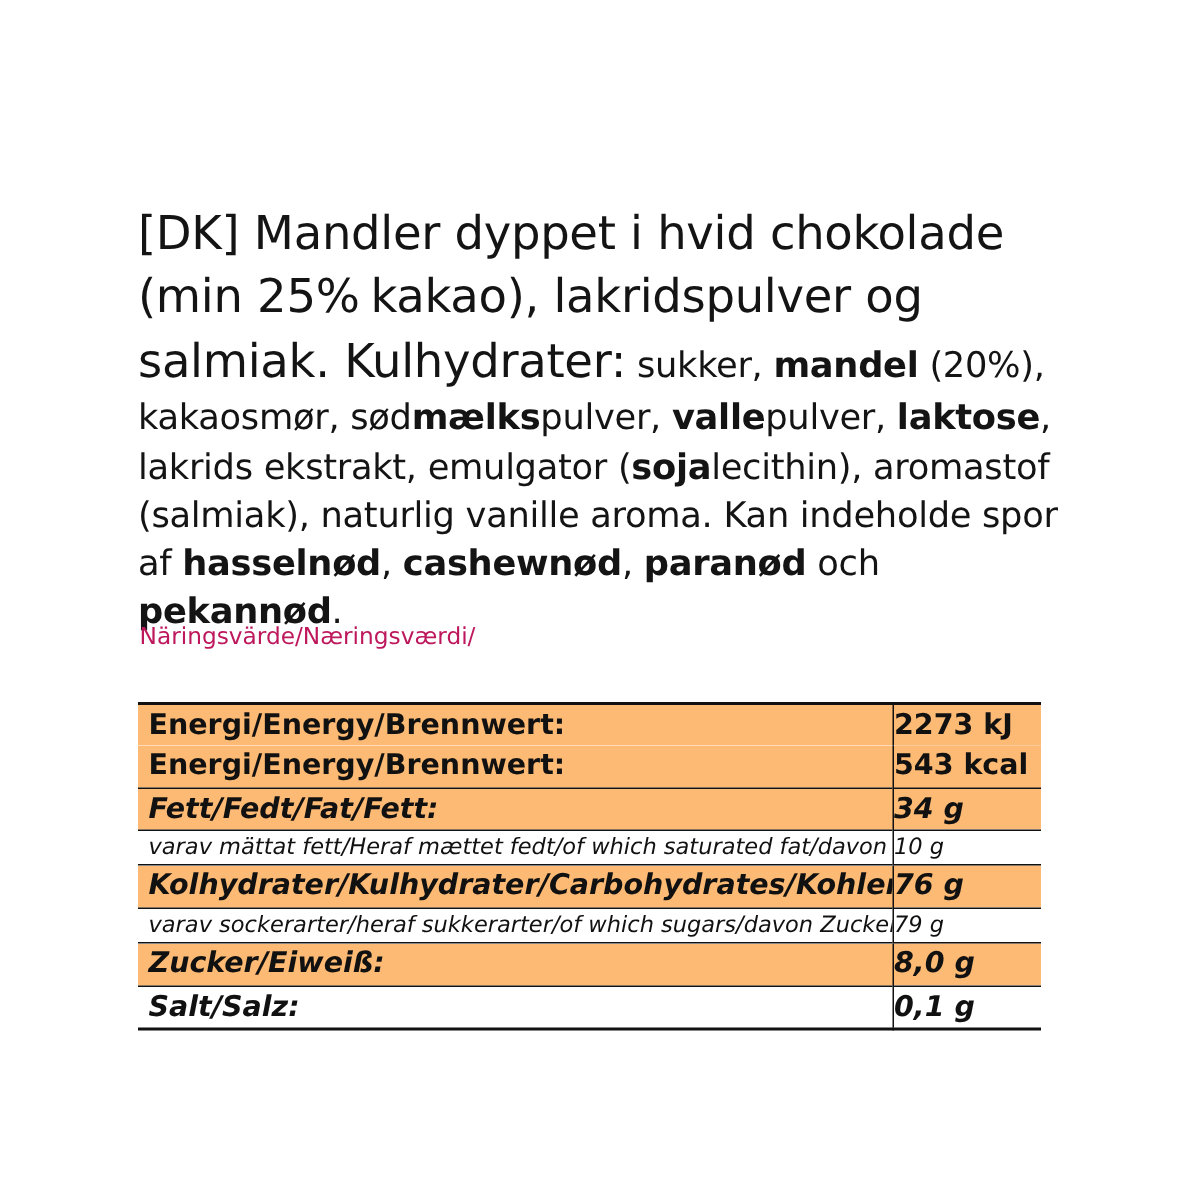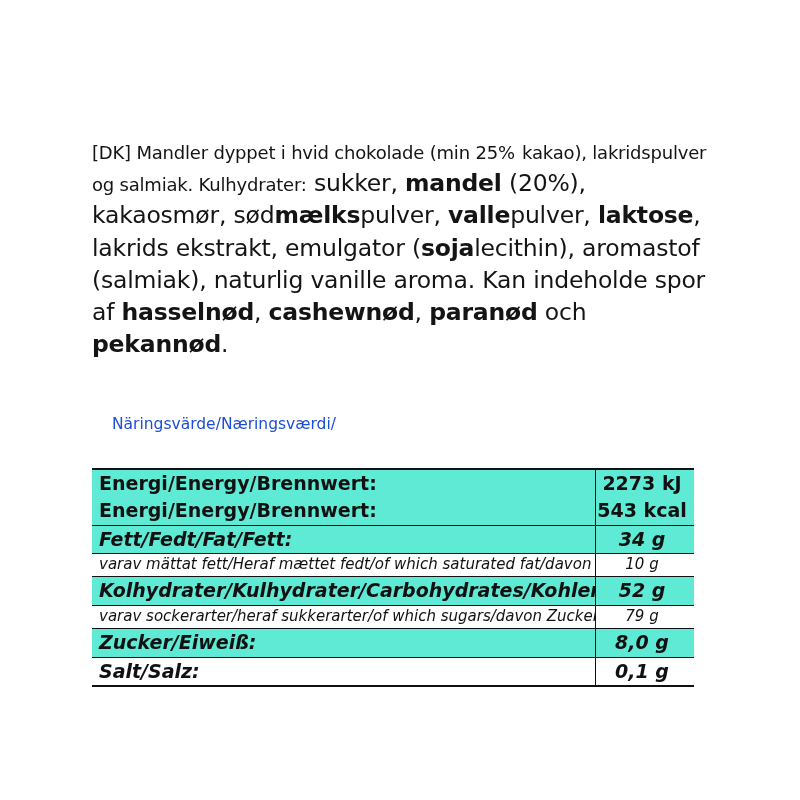--- a/index.html
+++ b/index.html
@@ -27,67 +27,66 @@
     left: 92px;
     top: 135px;
     width: 625px;
     font-family: "DejaVu Sans", sans-serif;
     font-size: 23.5px;
     line-height: 1.37;
     letter-spacing: -0.2px;
     color: #141414;
   }
   .ingredients .lead {
-    font-size: 18px;
+    font-size: 31px;
   }
   .ingredients b {
     font-weight: 700;
     text-align: center;
   }
 
   
   .nutri-caption {
     position: absolute;
     left: 93px;
     top: 415px;
     width: 620px;
     font-size: 15.5px;
     line-height: 1.25;
-    color: #1d4ed8;
-    margin-left: 19px;
+    color: #be185d;
   }
 
   
   .nutri-table {
     position: absolute;
     left: 92px;
     top: 468px;
     width: 602px;
     border-top: 2px solid #111;
     border-bottom: 2px solid #111;
     border-collapse: collapse;
     table-layout: fixed;
   }
   .nutri-table td {
     padding: 1px 0 2px 0;
     vertical-align: baseline;
   }
   .nutri-table tr.shaded {
-    background: #5eead4;
+    background: #fdba74;
   }
   .nutri-table tr.plain {
     background: #ffffff;
   }
   .nutri-table td.label {
     padding-left: 7px;
     white-space: nowrap;
     overflow: hidden;
   }
   .nutri-table td.value {
-    text-align: center;
+    text-align: left;
     padding-right: 6px;
     white-space: nowrap;
     border-left: 1.5px solid #111;
     width: 92px;
   }
   tr.major td {
     font-size: 19px;
     font-weight: 700;
     line-height: 1.28;
   }
@@ -129,21 +128,21 @@
         <tr class="major shaded sep">
           <td class="label">Fett/Fedt/Fat/Fett:</td>
           <td class="value">34 g</td>
         </tr>
         <tr class="minor plain sep">
           <td class="label">varav mättat fett/Heraf mættet fedt/of which saturated fat/davon gesättigte Fettsäuren:</td>
           <td class="value">10 g</td>
         </tr>
         <tr class="major shaded sep">
           <td class="label">Kolhydrater/Kulhydrater/Carbohydrates/Kohlenhydrate:</td>
-          <td class="value">52 g</td>
+          <td class="value">76 g</td>
         </tr>
         <tr class="minor plain sep">
           <td class="label">varav sockerarter/heraf sukkerarter/of which sugars/davon Zucker:</td>
           <td class="value">79 g</td>
         </tr>
         <tr class="major shaded sep">
           <td class="label">Zucker/Eiweiß:</td>
           <td class="value">8,0 g</td>
         </tr>
         <tr class="major plain sep">

